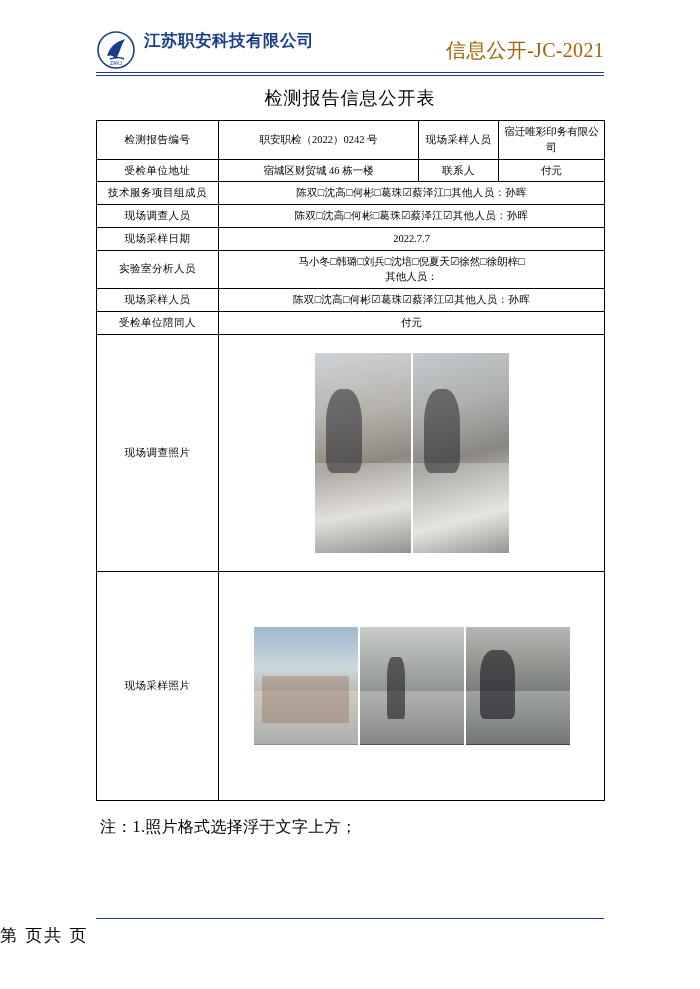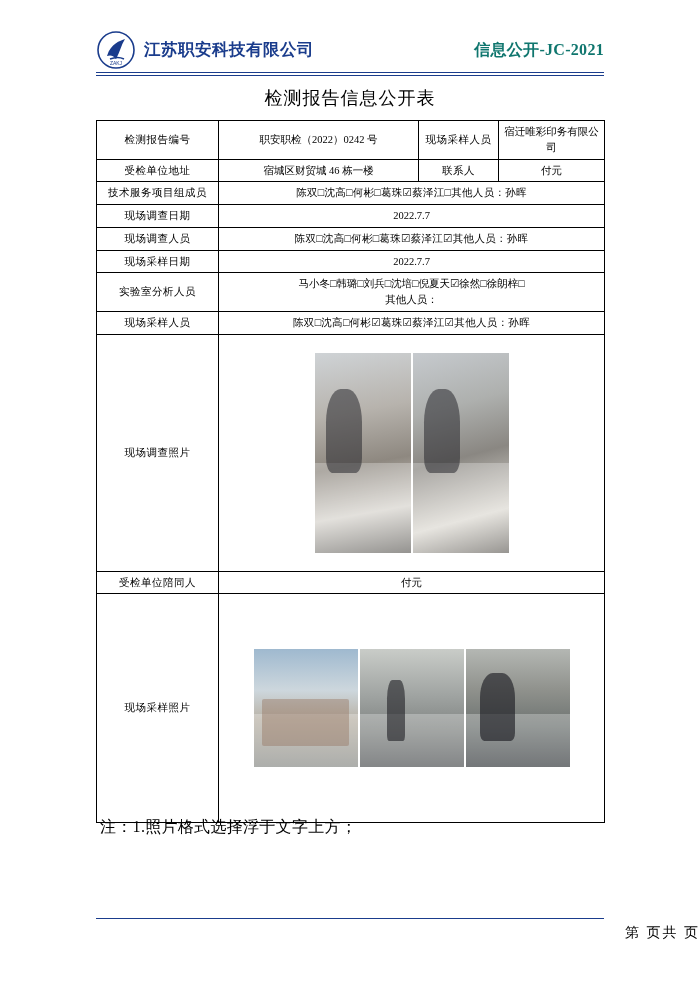--- a/index.html
+++ b/index.html
@@ -28,40 +28,39 @@
     height: 44px;
   }
   .header-inner {
     display: flex;
     align-items: center;
     justify-content: space-between;
     height: 44px;
   }
   .brand {
     display: flex;
-    align-items: center;
     gap: 8px;
   }
   .logo {
     width: 40px;
     height: 40px;
     position: relative;
     flex: 0 0 auto;
   }
   .company-name {
     font-size: 16.5px;
     font-weight: bold;
     color: #1a3c8c;
     letter-spacing: 0.5px;
     font-family: "Liberation Serif", "DejaVu Serif", serif;
   }
   .doc-code {
-    font-size: 16px;
-    color: #0f766e;
-    font-weight: bold;
+    font-size: 20px;
+    color: #a16207;
+    font-weight: normal;
     letter-spacing: 0.3px;
   }
   .header-rule {
     position: absolute;
     left: 96px;
     right: 96px;
     top: 72px;
     height: 0;
     border-top: 1.5px solid #1a3c8c;
   }
@@ -202,22 +201,22 @@
     left: 96px;
     right: 96px;
     top: 918px;
     border-top: 0.8px solid #1a3c8c;
   }
   .footer {
     position: absolute;
     top: 924px;
     left: 0;
     width: 100%;
-    text-align: right;
-    font-size: 14px;
+    text-align: left;
+    font-size: 17px;
     color: #000;
     letter-spacing: 2px;
   }
 </style>
 </head>
 <body>
 
 <div class="page">
 
   <div class="header">
@@ -261,24 +260,20 @@
         <td class="lbl">联系人</td>
         <td>付元</td>
       </tr>
       <tr>
         <td class="lbl">技术服务项目组成员</td>
         <td colspan="3" class="names-cell">
           <span id="team-names"><span class="nm">陈双□</span><span class="nm">沈高□</span><span class="nm">何彬□</span><span class="nm">葛珠☑</span><span class="nm">蔡泽江□</span><span class="nm">其他人员：孙晖</span></span>
         </td>
       </tr>
       <tr>
-        <td class="lbl">现场调查日期</td>
-        <td colspan="3">2022.7.7</td>
-      </tr>
-      <tr>
         <td class="lbl">现场调查人员</td>
         <td colspan="3" class="names-cell">
           <span id="survey-names"><span class="nm">陈双□</span><span class="nm">沈高□</span><span class="nm">何彬□</span><span class="nm">葛珠☑</span><span class="nm">蔡泽江☑</span><span class="nm">其他人员：孙晖</span></span>
         </td>
       </tr>
       <tr>
         <td class="lbl">现场采样日期</td>
         <td colspan="3">2022.7.7</td>
       </tr>
       <tr>
@@ -286,33 +281,33 @@
         <td colspan="3" class="analysts">
           <span id="lab-names"><span class="nm">马小冬□</span><span class="nm">韩璐□</span><span class="nm">刘兵□</span><span class="nm">沈培□</span><span class="nm">倪夏天☑</span><span class="nm">徐然□</span><span class="nm">徐朗梓□</span></span><br>
           <span>其他人员：</span>
         </td>
       </tr>
       <tr>
         <td class="lbl">现场采样人员</td>
         <td colspan="3" class="names-cell">
           <span id="sampling-names"><span class="nm">陈双□</span><span class="nm">沈高□</span><span class="nm">何彬☑</span><span class="nm">葛珠☑</span><span class="nm">蔡泽江☑</span><span class="nm">其他人员：孙晖</span></span>
         </td>
+      </tr>
+      <tr>
+        <td class="lbl">受检单位陪同人</td>
+        <td colspan="3">付元</td>
       </tr>
       <tr>
         <td class="lbl photo-row-label">现场调查照片</td>
         <td colspan="3" class="photo-cell">
           <div class="photos">
             <div class="ph ph-office ph-a"></div>
             <div class="ph ph-office ph-b"></div>
           </div>
         </td>
-      </tr>
-      <tr>
-        <td class="lbl">受检单位陪同人</td>
-        <td colspan="3">付元</td>
       </tr>
       <tr>
         <td class="lbl photo-row-label">现场采样照片</td>
         <td colspan="3" class="photo-cell second">
           <div class="photos">
             <div class="ph ph-bldg"></div>
             <div class="ph ph-ind"></div>
             <div class="ph ph-meter"></div>
           </div>
         </td>

